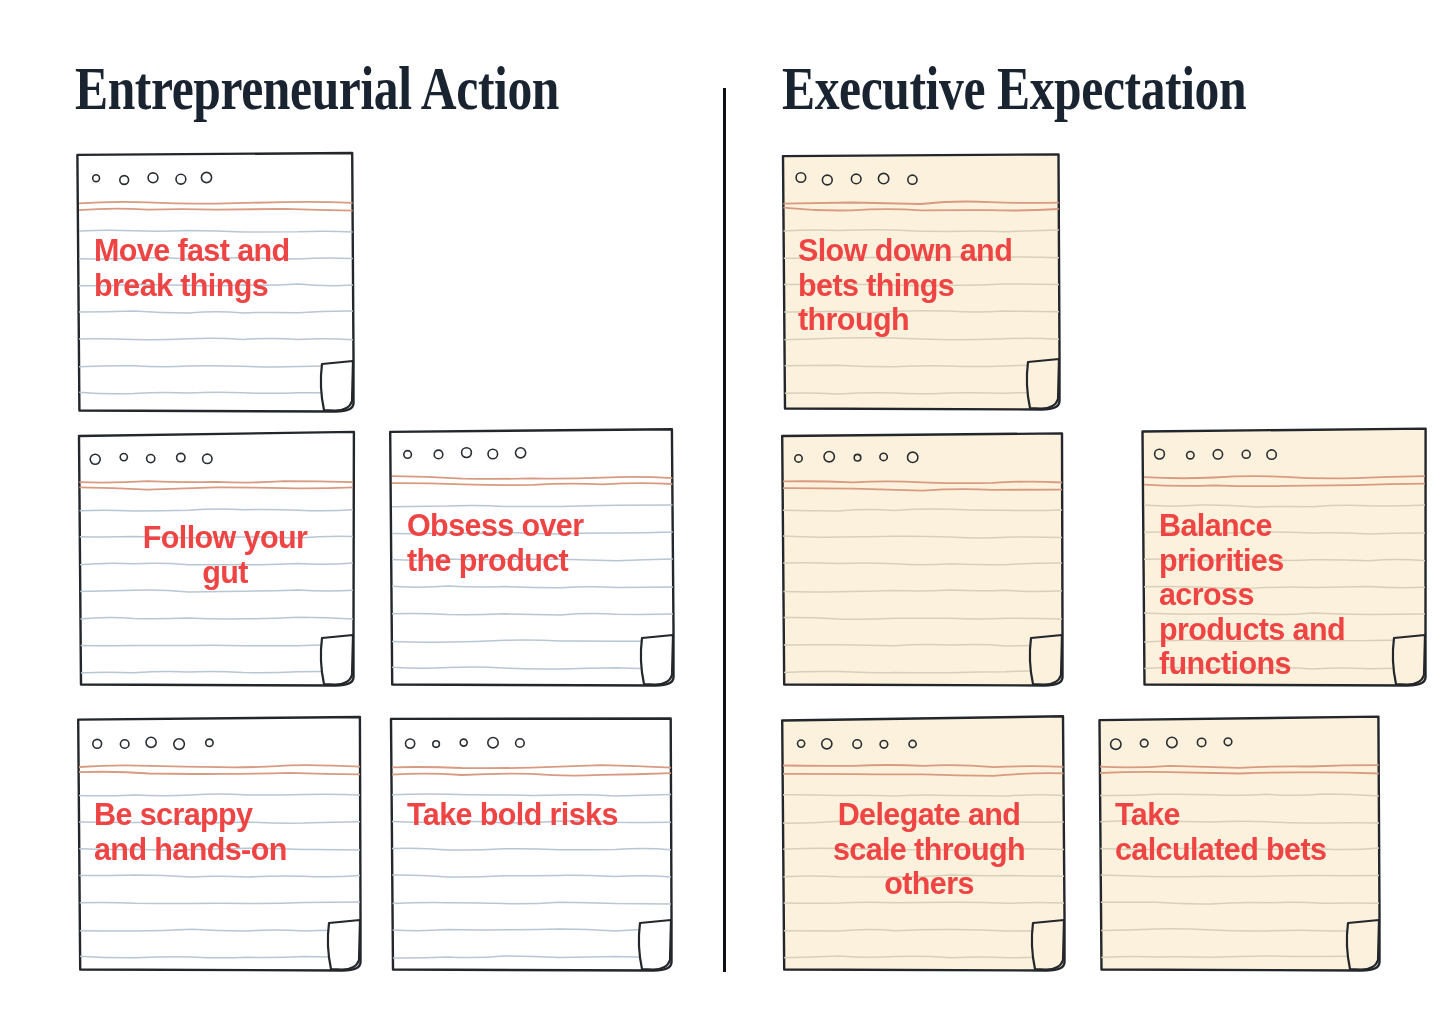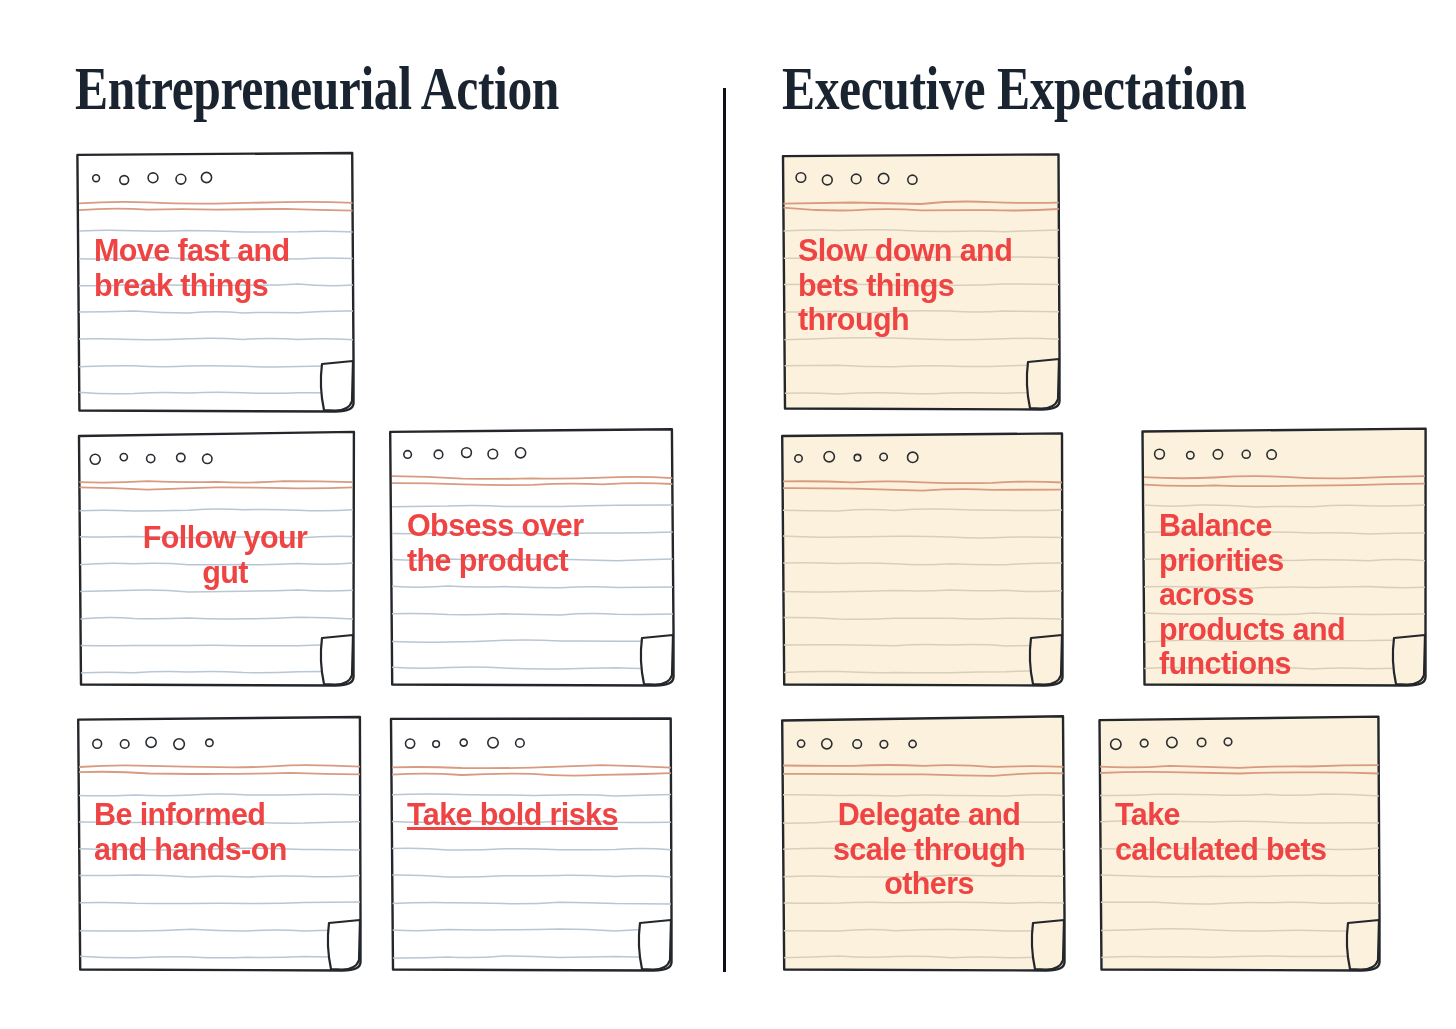--- a/index.html
+++ b/index.html
@@ -180,21 +180,21 @@
         <path d="M 2.0 50.0 Q 37.1 47.5 72.3 48.8 Q 107.4 49.8 142.5 50.2 Q 177.6 50.8 212.8 48.3 Q 247.9 47.7 283.0 49.7" fill="none" stroke="#d89a80" stroke-width="1.8"></path>
         <path d="M 2.0 55.2 Q 37.1 53.9 72.3 56.5 Q 107.4 57.3 142.5 56.8 Q 177.6 56.8 212.8 55.8 Q 247.9 57.2 283.0 57.3" fill="none" stroke="#d89a80" stroke-width="1.8"></path>
         <circle cx="20.2" cy="26.8" r="4.4" fill="#ffffff" stroke="#2a2e33" stroke-width="1.6"></circle>
         <circle cx="47.7" cy="27.0" r="4.3" fill="#ffffff" stroke="#2a2e33" stroke-width="1.6"></circle>
         <circle cx="74.1" cy="25.3" r="5.1" fill="#ffffff" stroke="#2a2e33" stroke-width="1.6"></circle>
         <circle cx="102.1" cy="27.1" r="5.3" fill="#ffffff" stroke="#2a2e33" stroke-width="1.6"></circle>
         <circle cx="132.4" cy="25.8" r="3.7" fill="#ffffff" stroke="#2a2e33" stroke-width="1.6"></circle>
       </g>
       <path d="M 252.0 206.0 L 283.0 203.0 L 282.0 243.0 Q 279.0 252.5 265.0 252.5 L 254.0 252.0 Q 249.0 229.0 252.0 206.0 Z" fill="#ffffff" stroke="#23272b" stroke-width="2.2" stroke-linejoin="round"></path>
     </svg>
-    <div class="note-text" style="top: 80px;">Be informed
+    <div class="note-text" style="top: 80px;">Be scrappy
 and hands-on</div>
   </div>
 
 <div class="note" style="left:390px; top:717px; width:283px; height:255px;">
     <svg width="283" height="255" viewBox="0 0 283 255">
       <path d="M 1.0 1.9 L 280.7 1.5 L 281.5 197.0 L 281.5 245.0 Q 281.5 253.5 263.5 253.5 L 3.0 252.5 Z" fill="#ffffff" stroke="#23272b" stroke-width="2.4" stroke-linejoin="round"></path>
       <defs>
         <clipPath id="clip-0-4">
           <path d="M 1.0 1.9 L 280.7 1.5 L 281.5 197.0 L 281.5 245.0 Q 281.5 253.5 263.5 253.5 L 3.0 252.5 Z"></path>
         </clipPath>
@@ -210,21 +210,21 @@
         <path d="M 2.0 50.3 Q 36.9 49.4 71.8 51.0 Q 106.6 51.5 141.5 50.6 Q 176.4 49.6 211.3 48.2 Q 246.1 49.0 281.0 50.6" fill="none" stroke="#d89a80" stroke-width="1.8"></path>
         <path d="M 2.0 57.6 Q 36.9 55.4 71.8 58.0 Q 106.6 56.3 141.5 56.8 Q 176.4 59.8 211.3 57.8 Q 246.1 57.5 281.0 56.1" fill="none" stroke="#d89a80" stroke-width="1.8"></path>
         <circle cx="20.1" cy="26.6" r="4.6" fill="#ffffff" stroke="#2a2e33" stroke-width="1.6"></circle>
         <circle cx="46.1" cy="27.1" r="3.3" fill="#ffffff" stroke="#2a2e33" stroke-width="1.6"></circle>
         <circle cx="73.7" cy="25.6" r="3.5" fill="#ffffff" stroke="#2a2e33" stroke-width="1.6"></circle>
         <circle cx="103.0" cy="25.7" r="5.2" fill="#ffffff" stroke="#2a2e33" stroke-width="1.6"></circle>
         <circle cx="129.9" cy="26.0" r="4.3" fill="#ffffff" stroke="#2a2e33" stroke-width="1.6"></circle>
       </g>
       <path d="M 250.0 206.0 L 281.0 203.0 L 280.0 243.0 Q 277.0 252.5 263.0 252.5 L 252.0 252.0 Q 247.0 229.0 250.0 206.0 Z" fill="#ffffff" stroke="#23272b" stroke-width="2.2" stroke-linejoin="round"></path>
     </svg>
-    <div class="note-text" style="top: 80px; text-decoration: underline;">Take bold risks</div>
+    <div class="note-text" style="top: 80px;">Take bold risks</div>
   </div>
 
 <div class="note" style="left:781px; top:153px; width:280px; height:258px;">
     <svg width="280" height="258" viewBox="0 0 280 258">
       <path d="M 2.0 3.1 L 277.5 1.4 L 278.5 200.0 L 278.5 248.0 Q 278.5 256.5 260.5 256.5 L 4.0 255.5 Z" fill="#fcf1dc" stroke="#23272b" stroke-width="2.4" stroke-linejoin="round"></path>
       <defs>
         <clipPath id="clip-1-0">
           <path d="M 2.0 3.1 L 277.5 1.4 L 278.5 200.0 L 278.5 248.0 Q 278.5 256.5 260.5 256.5 L 4.0 255.5 Z"></path>
         </clipPath>
       </defs>

